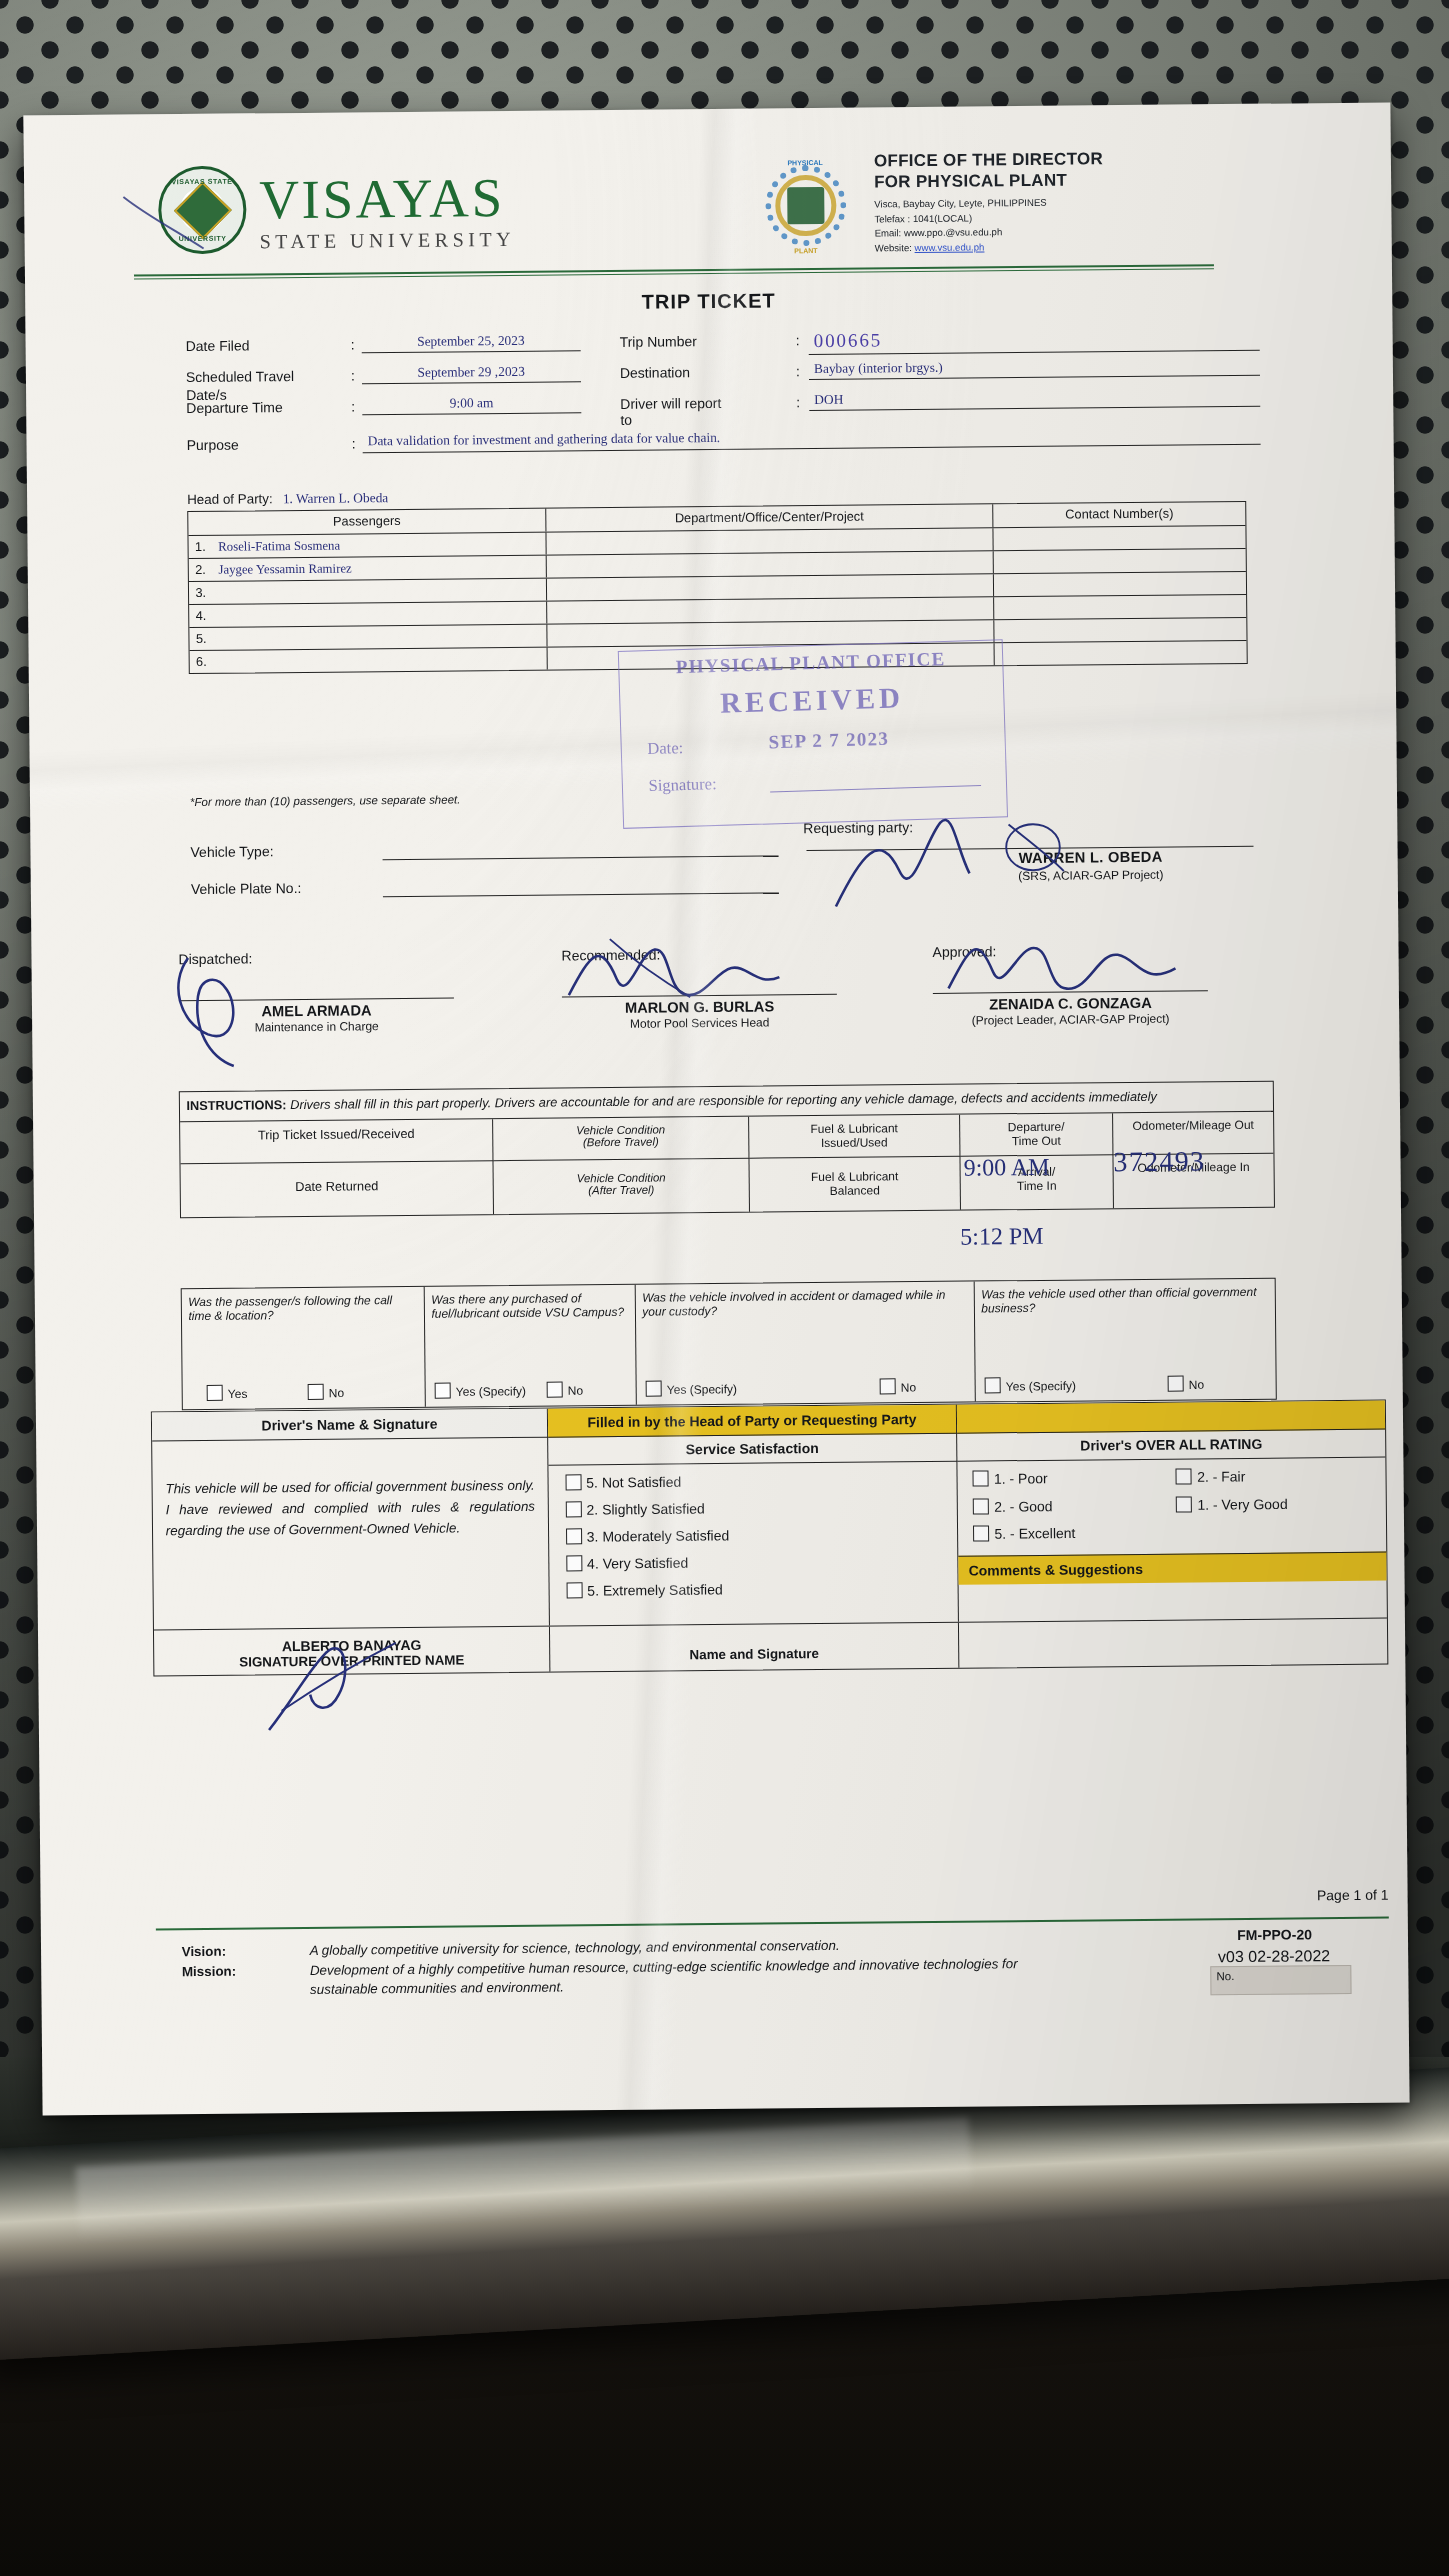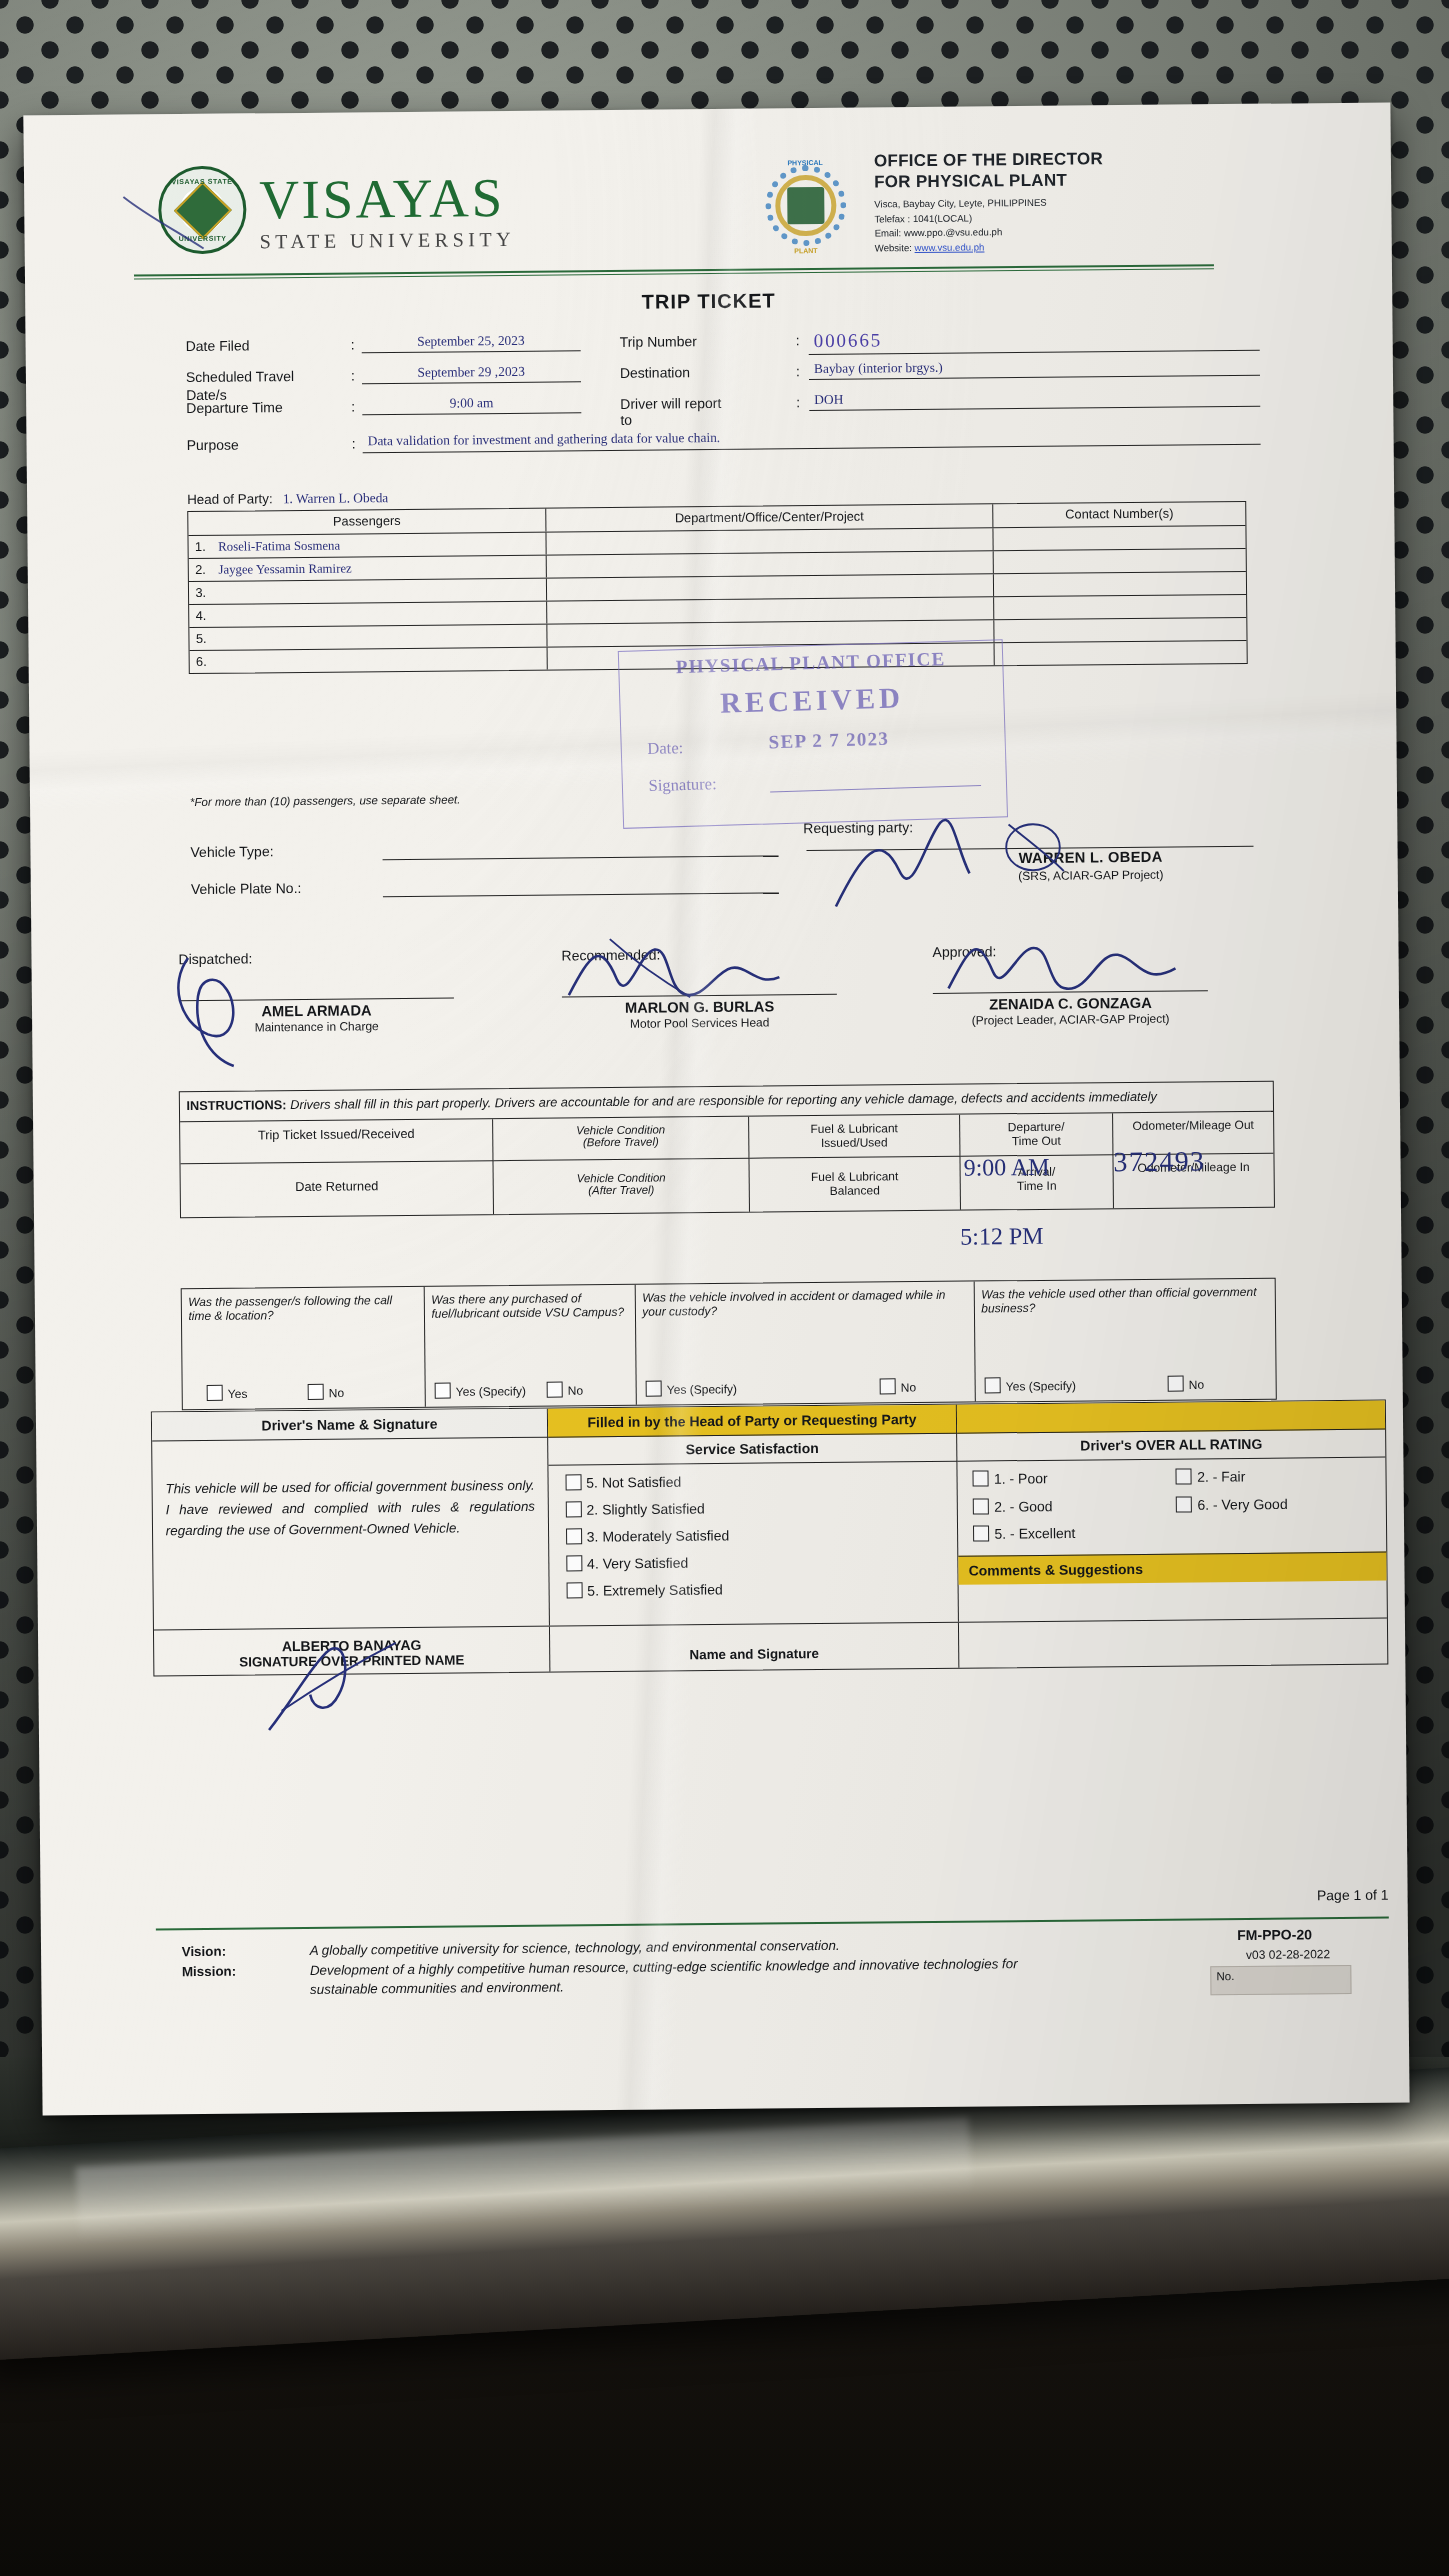--- a/index.html
+++ b/index.html
@@ -178,21 +178,21 @@
   .footrow .cR{padding:5.1px 2.6px;}
   .printedname{text-align:center;font-size:14px;padding-top:3.8px;}
 
   
   .pfoot{position:absolute;left:115px;top:1808px;width:1233px;}
   .pfoot .pg{position:absolute;right:0;top:-24px;font-size:14px;}
   .grnline{position:absolute;left:0;top:6.4px;width:1233px;height:1.3px;background:#2a6a3a;}
   .vm{position:absolute;left:25.6px;top:20.4px;width:907px;font-size:13.4px;font-style:italic;line-height:1.45;}
   .vm .lbl{position:absolute;left:0;width:121px;font-style:normal;font-weight:bold;}
   .fmcode{position:absolute;right:77px;top:15.3px;text-align:left;font-size:14px;font-weight:bold;}
-  .fmver{position:absolute;right:59px;top:36px;font-size:12px;}
+  .fmver{position:absolute;right:59px;top:36px;font-size:16px;}
   .fmno{position:absolute;right:38px;top:54px;width:141px;height:29px;background:#ddd9d2;border:0.6px solid #bdb8b0;font-size:11.5px;padding:2.6px 5.1px;box-sizing:border-box;}
 
   
   .ink{position:absolute;font-family:"Liberation Serif",serif;color:#26306e;pointer-events:none;}
   svg.scribble{position:absolute;pointer-events:none;}
 </style>
 </head>
 <body>
 
 <div id="scene">
@@ -435,21 +435,21 @@
             <div><span class="cb"></span><span>2.  Slightly Satisfied</span></div>
             <div><span class="cb"></span><span>3.  Moderately Satisfied</span></div>
             <div><span class="cb"></span><span>4.  Very Satisfied</span></div>
             <div><span class="cb"></span><span>5.  Extremely Satisfied</span></div>
           </div>
           <div class="cR">
             <div class="ratewrap">
               <div><span class="cb"></span><span>1. - Poor</span></div>
               <div><span class="cb"></span><span>2. - Fair</span></div>
               <div><span class="cb"></span><span>2. - Good</span></div>
-              <div><span class="cb"></span><span>6. - Very Good</span></div>
+              <div><span class="cb"></span><span>1. - Very Good</span></div>
               <div class="full"><span class="cb"></span><span>5. - Excellent</span></div>
             </div>
             <div class="yellow" style="border-top:1.2px solid #222;border-bottom:none;text-align:left;padding-left:10.2px">Comments &amp; Suggestions</div>
           </div>
         </div>
         <div class="footrow">
           <div class="cL" style="border-right:1.2px solid #222">
             <div class="printedname">ALBERTO BANAYAG</div>
             <div style="text-align:center;font-weight:bold;font-size:13.4px">SIGNATURE OVER PRINTED NAME</div>
           </div>

